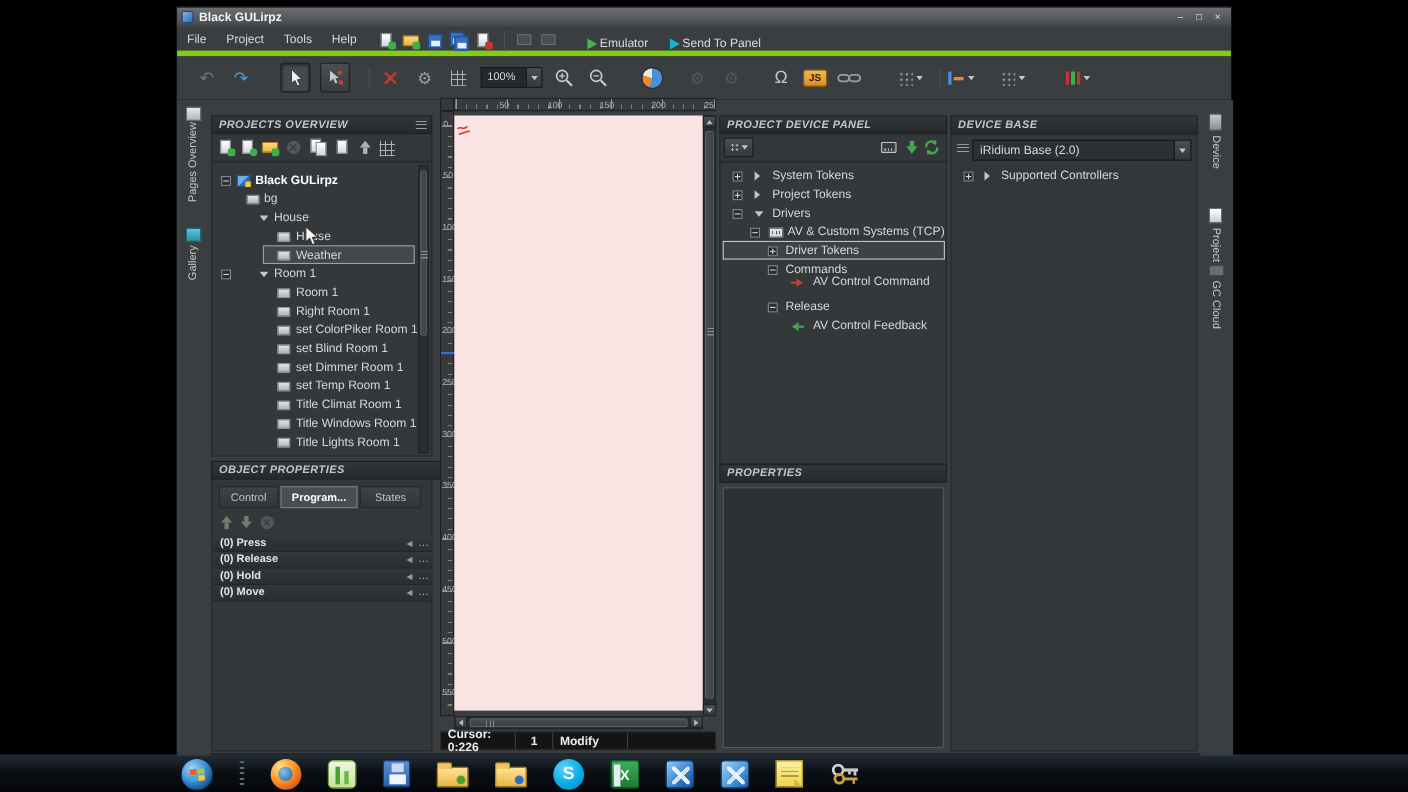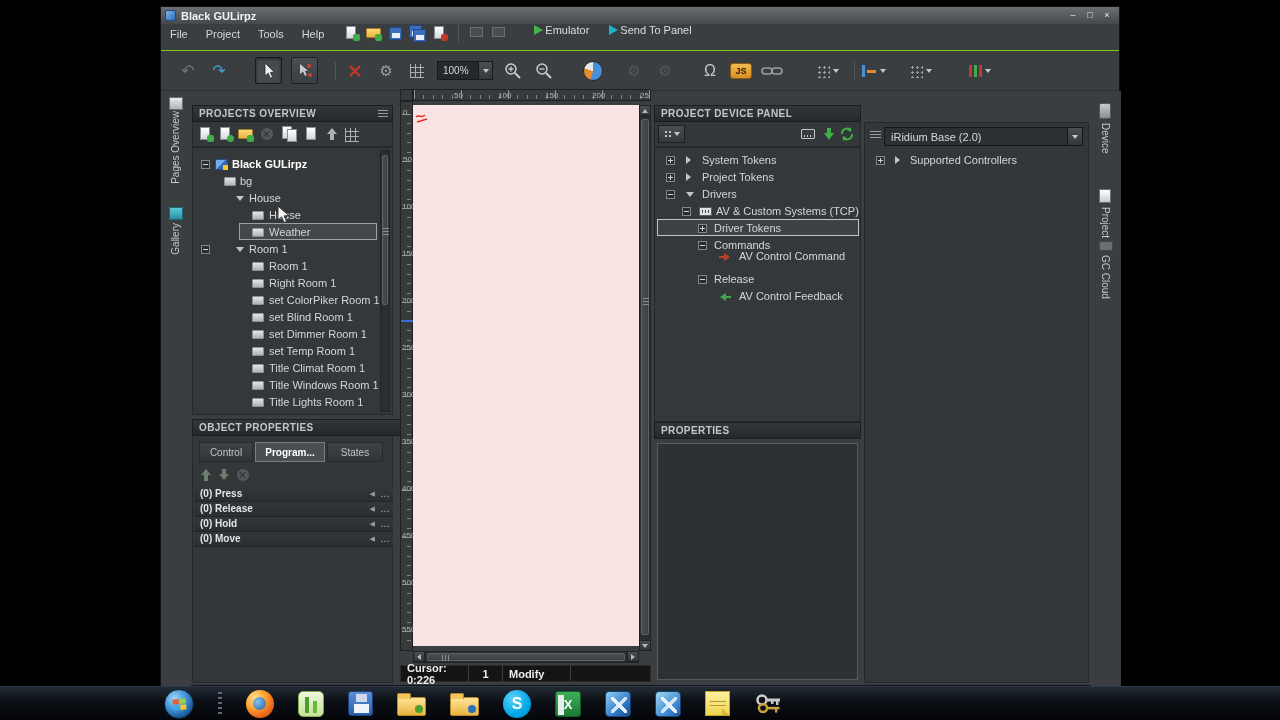--- a/index.html
+++ b/index.html
@@ -8,21 +8,21 @@
   .app{position:absolute;left:160px;top:6px;width:960px;height:680px;background:#3b3e40;border:1px solid #121416;}
 
   
   .titlebar{position:absolute;left:0;top:0;width:100%;height:17px;background:linear-gradient(#6b6f73,#45484b);display:flex;align-items:center;}
   .title-ico{width:11px;height:11px;margin:0 5px 0 4px;background:linear-gradient(135deg,#7db6e8,#2d6db5);border:1px solid #1c4a80;border-radius:2px;}
   .title-txt{font-size:11px;font-weight:bold;color:#f2f2f2;}
   .winbtns{margin-left:auto;display:flex;gap:3px;margin-right:5px;}
   .winbtn{width:14px;height:12px;font-size:9px;line-height:11px;text-align:center;color:#e8e8e8;}
 
   
-  .menubar{position:absolute;left:0;top:17px;width:100%;height:27px;display:flex;align-items:flex-start;border-bottom:1px solid #84cc16;}
+  .menubar{position:absolute;left:0;top:17px;width:100%;height:27px;display:flex;align-items:flex-end;border-bottom:5px solid #84cc16;}
   .menu-item{font-size:11px;color:#d5d8da;padding:4px 9px;cursor:default;}
   .mb-icons{display:flex;align-items:center;margin-left:10px;gap:4px;}
   .mi16{width:18px;height:18px;position:relative;}
   .pg{position:absolute;left:3px;top:2px;width:10px;height:13px;background:linear-gradient(#ffffff,#d4d8db);border:1px solid #8a8e91;}
   .pg2{left:6px;top:4px;}
   .badge-g{position:absolute;right:1px;bottom:1px;width:7px;height:7px;background:#3fae49;border-radius:2px;}
   .badge-r{position:absolute;right:1px;bottom:1px;width:7px;height:7px;background:#c0392b;border-radius:2px;}
   .fold{position:absolute;left:1px;top:4px;width:15px;height:10px;background:linear-gradient(#ffd97a,#e8b53e);border:1px solid #a87f28;border-radius:1px;}
   .flp{position:absolute;left:2px;top:3px;width:13px;height:13px;background:#3a6fc0;border:1px solid #224a86;}
   .flp::after{content:"";position:absolute;left:2px;bottom:1px;width:8px;height:5px;background:#e8eef5;}
@@ -52,21 +52,21 @@
   .rotico{width:20px;height:20px;border-radius:50%;background:conic-gradient(#4a90d8 0 55%,#e8892e 55% 80%,#e8e8e8 80% 100%);border:1px solid #2a2d30;}
   .jsbadge{width:22px;height:16px;background:linear-gradient(#f2b84e,#d88f26);border:1px solid #8e5e12;border-radius:3px;color:#2a1c00;font-size:9px;font-weight:bold;text-align:center;line-height:15px;}
   .dotgrid{width:14px;height:14px;background-image:radial-gradient(#9a9ea1 1px,transparent 1.4px);background-size:5px 5px;background-position:1px 1px;}
   .al-ico{position:relative;width:16px;height:14px;}
   .al-ico::before{content:"";position:absolute;left:1px;top:1px;width:3px;height:12px;background:#4a90d8;}
   .al-ico::after{content:"";position:absolute;left:6px;top:6px;width:9px;height:3px;background:#e8892e;}
   .cb-ico{width:13px;height:12px;background:linear-gradient(90deg,#c0392b 0 3px,transparent 3px 5px,#3fae49 5px 8px,transparent 8px 10px,#c0392b 10px 13px);}
   .ddwrap{display:flex;align-items:center;gap:3px;}
 
   
-  .hdr{position:absolute;height:17px;background:linear-gradient(#33363a,#26292b);border:1px solid #1b1e20;color:#c2c6c8;font-size:10px;font-weight:bold;letter-spacing:.4px;line-height:15px;padding-left:6px;}
+  .hdr{position:absolute;height:17px;background:linear-gradient(#33363a,#26292b);border:1px solid #1b1e20;color:#c2c6c8;font-size:10px;font-weight:bold;letter-spacing:.4px;line-height:15px;padding-left:6px;font-style:italic;}
   .hdr-btn{position:absolute;right:4px;top:4px;width:10px;height:8px;background:repeating-linear-gradient(#9a9ea1 0 1px,transparent 1px 3px);}
   .panelbg{position:absolute;background:#34373a;border:1px solid #26292b;}
 
   
   .strip{position:absolute;width:30px;background:#3b3e40;}
   .vtext-up{writing-mode:vertical-rl;transform:rotate(180deg);font-size:10px;color:#c6c9cb;position:absolute;left:9px;}
   .vtext-down{writing-mode:vertical-rl;font-size:10px;color:#c6c9cb;position:absolute;left:9px;}
   .stripico{position:absolute;left:8px;width:14px;height:13px;}
 
   
@@ -599,20 +599,23 @@
       <div class="trow" style="top:140px;">
         <span class="fbarrow" style="left:64px;"></span>
         <span class="tlabel" style="left:84px;">AV Control Feedback</span>
       </div>
     </div>
     <div class="hdr" style="left:493px;top:415px;width:207px;">
       <span>PROPERTIES</span>
     </div>
     <div class="panelbg" style="left:496px;top:436px;width:201px;height:237px;background:#2e3133;border:1px solid #585b5e;"></div>
 
+    <div class="hdr" style="left:703px;top:98px;width:225px;">
+      <span>DEVICE BASE</span>
+    </div>
     <div class="panelbg" style="left:703px;top:115px;width:225px;height:561px;">
       <span class="db-lines"></span>
       <div class="combo" style="left:19px;top:4px;width:199px;height:19px;">
         <span class="cval">iRidium Base (2.0)</span>
         <span class="cbtn">
             <span class="tri-s"></span>
           </span>
       </div>
       <div class="trow" style="top:29px;">
         <span class="exp plus" style="left:11px;"></span>

